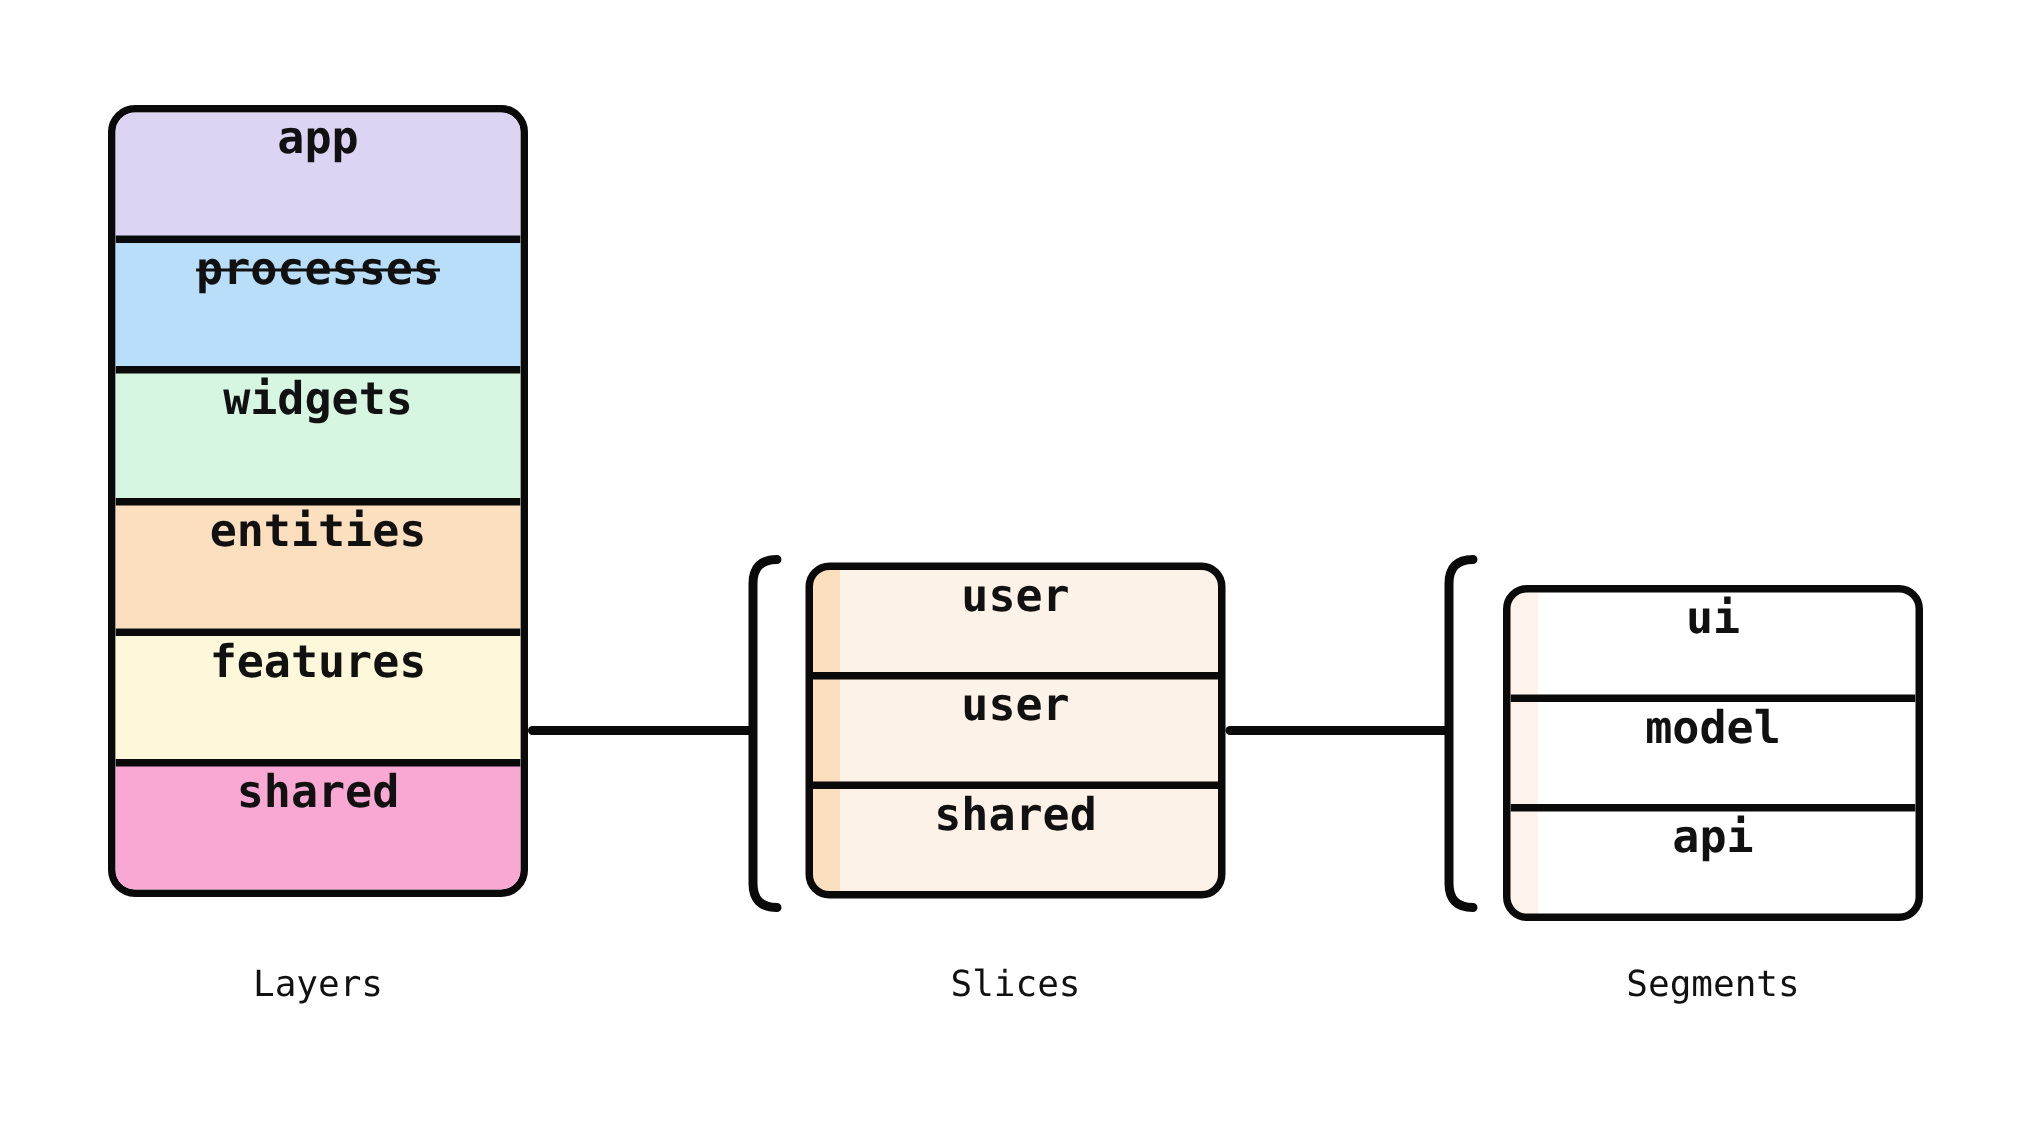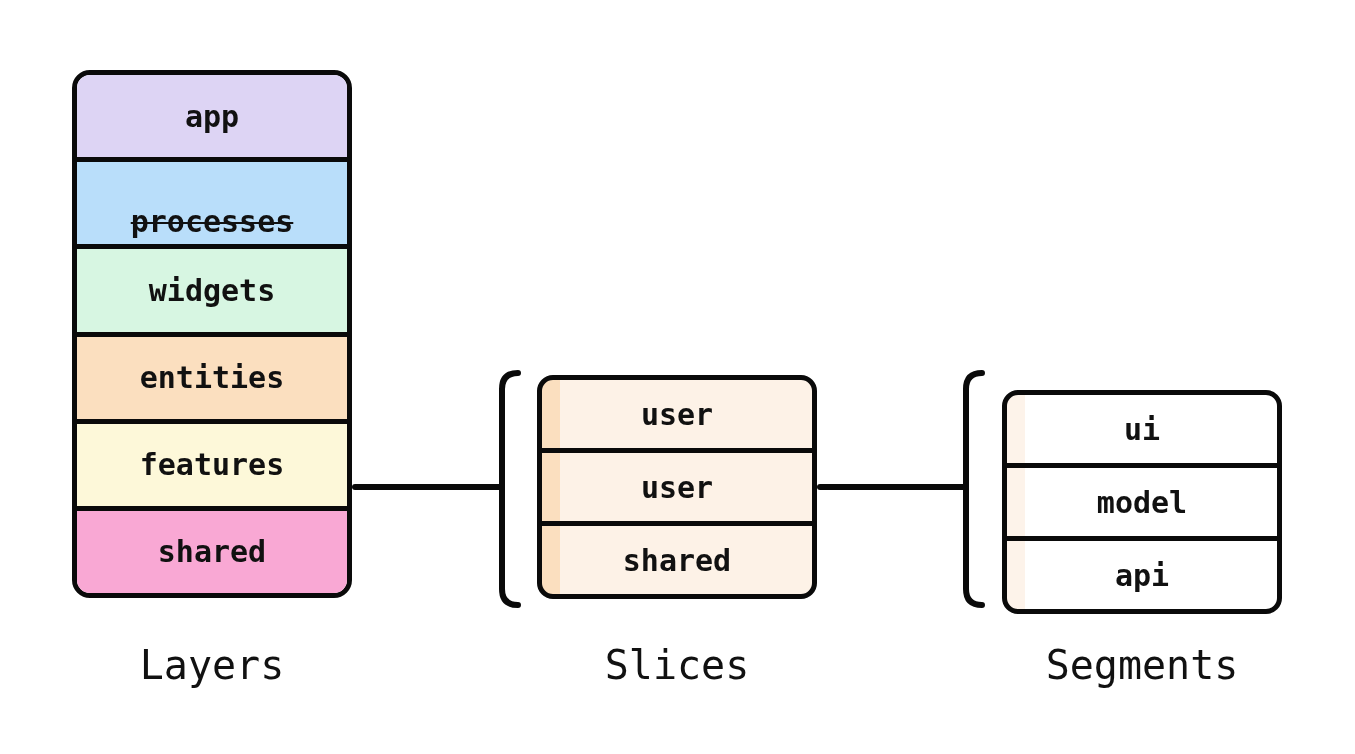--- a/index.html
+++ b/index.html
@@ -21,35 +21,33 @@
     border:5px solid var(--line);
     border-radius:18px;
     overflow:hidden;
     display:flex;
     flex-direction:column;
     background:#ffffff;
   }
   .stack .row{
     flex:1;
     display:flex;
-    align-items:center;
     justify-content:center;
   }
   .stack .row + .row{border-top:5px solid var(--line);}
   .row-label{
     font-weight:700;
     font-size:30px;
     color:var(--text);
     letter-spacing:0px;
     white-space:nowrap;
   }
   .strike{
     text-decoration:line-through;
     text-decoration-thickness:2px;
-    margin-top:36px;
   }
   #layers-stack{left:72px;top:70px;width:280px;height:528px;}
   #slices-box{left:537px;top:375px;width:280px;height:224px;border-radius:16px;}
   #segments-box{left:1002px;top:375px;width:280px;height:224px;border-radius:16px;margin-top:15px;}
   
   .connector{
     position:absolute;
     height:6px;
     background:var(--line);
     border-radius:3px;
@@ -61,21 +59,21 @@
     position:absolute;
     width:28px;height:238px;
   }
   #bracket-slices{left:494px;top:370px;}
   #bracket-segments{left:958px;top:370px;}
   
   .caption{
     position:absolute;
     width:280px;
     text-align:center;
-    font-size:40px;
+    font-size:24px;
     font-weight:400;
     color:var(--text);
     top:642px;
   }
   #caption-layers{left:72px;}
   #caption-slices{left:537px;}
   #caption-segments{left:1002px;}
 </style>
 </head>
 <body>

